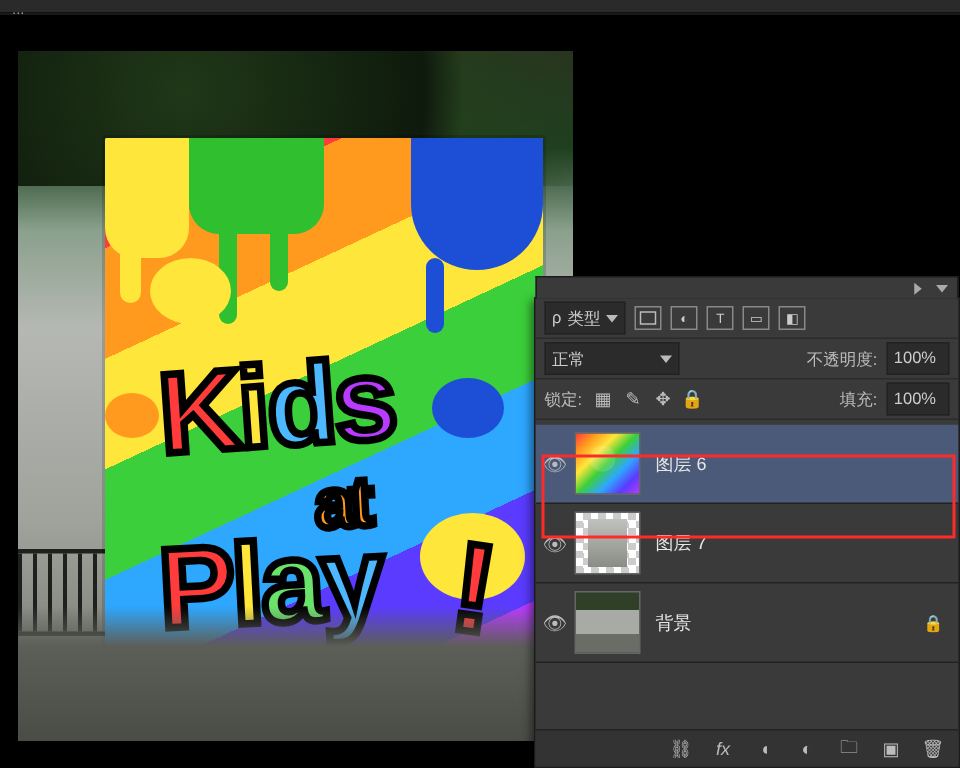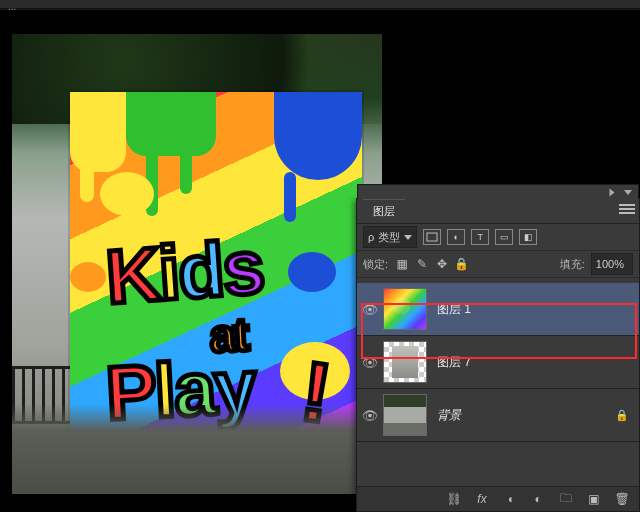--- a/index.html
+++ b/index.html
@@ -75,21 +75,21 @@
   .layer{display:flex;align-items:center;height:52px;border-bottom:1px solid #222;cursor:pointer}
   .layer.sel-row{background:#4a5a78}
   .vis{width:26px;display:flex;align-items:center;justify-content:center;color:#bbb;font-size:13px}
   .thumb{width:42px;height:40px;border:1px solid #666;background:#fff;margin-right:10px;position:relative;overflow:hidden}
   .thumb.poster-th{background:linear-gradient(135deg,#ff3b3b,#ff9a1f,#ffe63b,#3bcf3b,#2ea7ff,#5a3bff,#b83bff)}
   .thumb.poster-th::after{content:"";position:absolute;inset:4px;background:radial-gradient(circle at 40% 40%,#fff2 0 30%,transparent 32%)}
   .thumb.checker{background:repeating-conic-gradient(#ccc 0 25%,#fff 0 50%) 0 0/10px 10px}
   .thumb.checker::after{content:"";position:absolute;left:8px;top:4px;width:26px;height:32px;background:linear-gradient(180deg,#bfc2bd,#8a8c86)}
   .thumb.bg-th{background:linear-gradient(180deg,#304028 0 30%,#a8aba5 30% 70%,#6a6c66 70% 100%)}
   .lname{color:#e6e6e6;font-size:12px}
-  .lname.it{font-style:italic}
+  .lname.it{}
   .lock-sm{margin-left:auto;margin-right:10px;color:#bbb;font-size:11px}
   .panel-ftr{position:absolute;bottom:0;left:0;right:0;height:24px;background:#333;border-top:1px solid #222;display:flex;align-items:center;justify-content:flex-end;gap:10px;padding:0 8px}
   .fbtn{width:18px;height:18px;display:flex;align-items:center;justify-content:center;color:#bbb;font-size:12px;cursor:pointer}
   svg{display:block}
 </style>
 </head>
 <body>
 
 <div class="app">
 
@@ -127,42 +127,51 @@
       </div>
     </div>
   </div>
 
   <div class="panel">
     <div class="panel-hdr">
       <div class="tri left"></div>
       <div class="tri"></div>
     </div>
 
-    <div class="tabrow">
-      <div class="tab">图层</div>
-      <div class="menu-icon"></div>
-    </div>
 
     <div class="row">
       <div class="sel">
         <span>ρ</span>
           <span>类型</span>
           <div class="dd"></div>
       </div>
       <div class="picon">
           <svg width="12" height="10">
             <rect x="1" y="1" width="10" height="8" fill="none" stroke="#bbb"></rect>
           </svg>
         </div>
       <div class="picon">◐</div>
       <div class="picon">T</div>
       <div class="picon">▭</div>
       <div class="picon">◧</div>
     </div>
 
+    <div class="row">
+      <div class="sel" style="width:80px">
+        <span>正常</span>
+          <div class="spacer"></div>
+          <div class="dd"></div>
+      </div>
+      <div class="spacer"></div>
+      <span class="lbl">不透明度:</span>
+      <div class="pct">
+          <span>100%</span>
+          <div class="dd"></div>
+        </div>
+    </div>
 
     <div class="lockrow">
       <span class="lbl">锁定:</span>
       <div class="lockicons">
         <div class="li">▦</div>
         <div class="li">✎</div>
         <div class="li">✥</div>
         <div class="li">🔒</div>
       </div>
       <div class="spacer"></div>
@@ -170,21 +179,21 @@
       <div class="pct">
           <span>100%</span>
           <div class="dd"></div>
         </div>
     </div>
 
     <div class="layers">
       <div class="layer sel-row">
         <div class="vis">👁</div>
         <div class="thumb poster-th"></div>
-        <span class="lname">图层 1</span>
+        <span class="lname">图层 6</span>
       </div>
       <div class="layer">
         <div class="vis">👁</div>
         <div class="thumb checker"></div>
         <span class="lname">图层 7</span>
       </div>
       <div class="layer">
         <div class="vis">👁</div>
         <div class="thumb bg-th"></div>
         <span class="lname it">背景</span>

